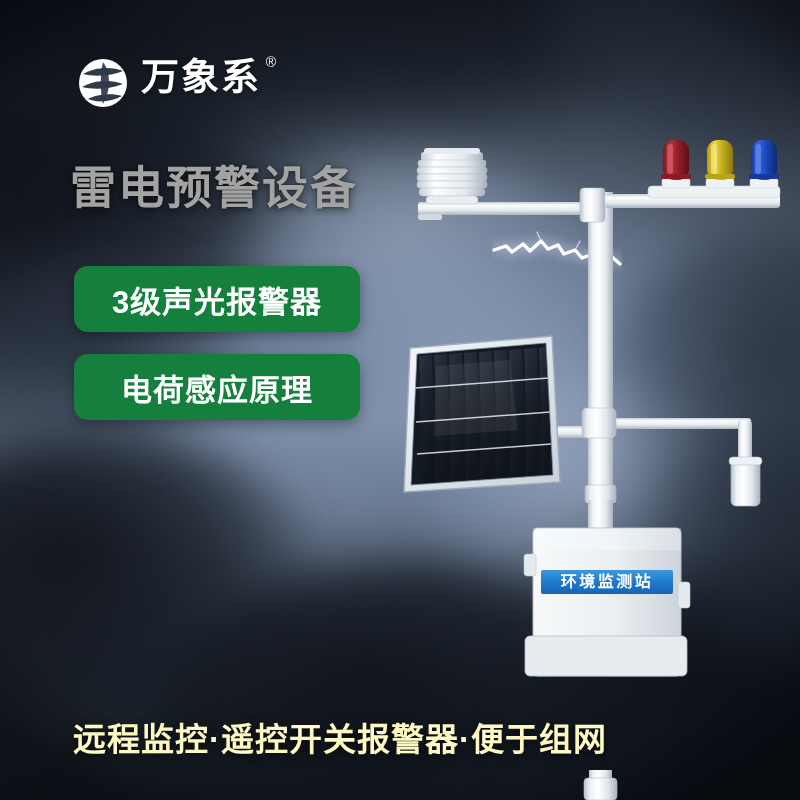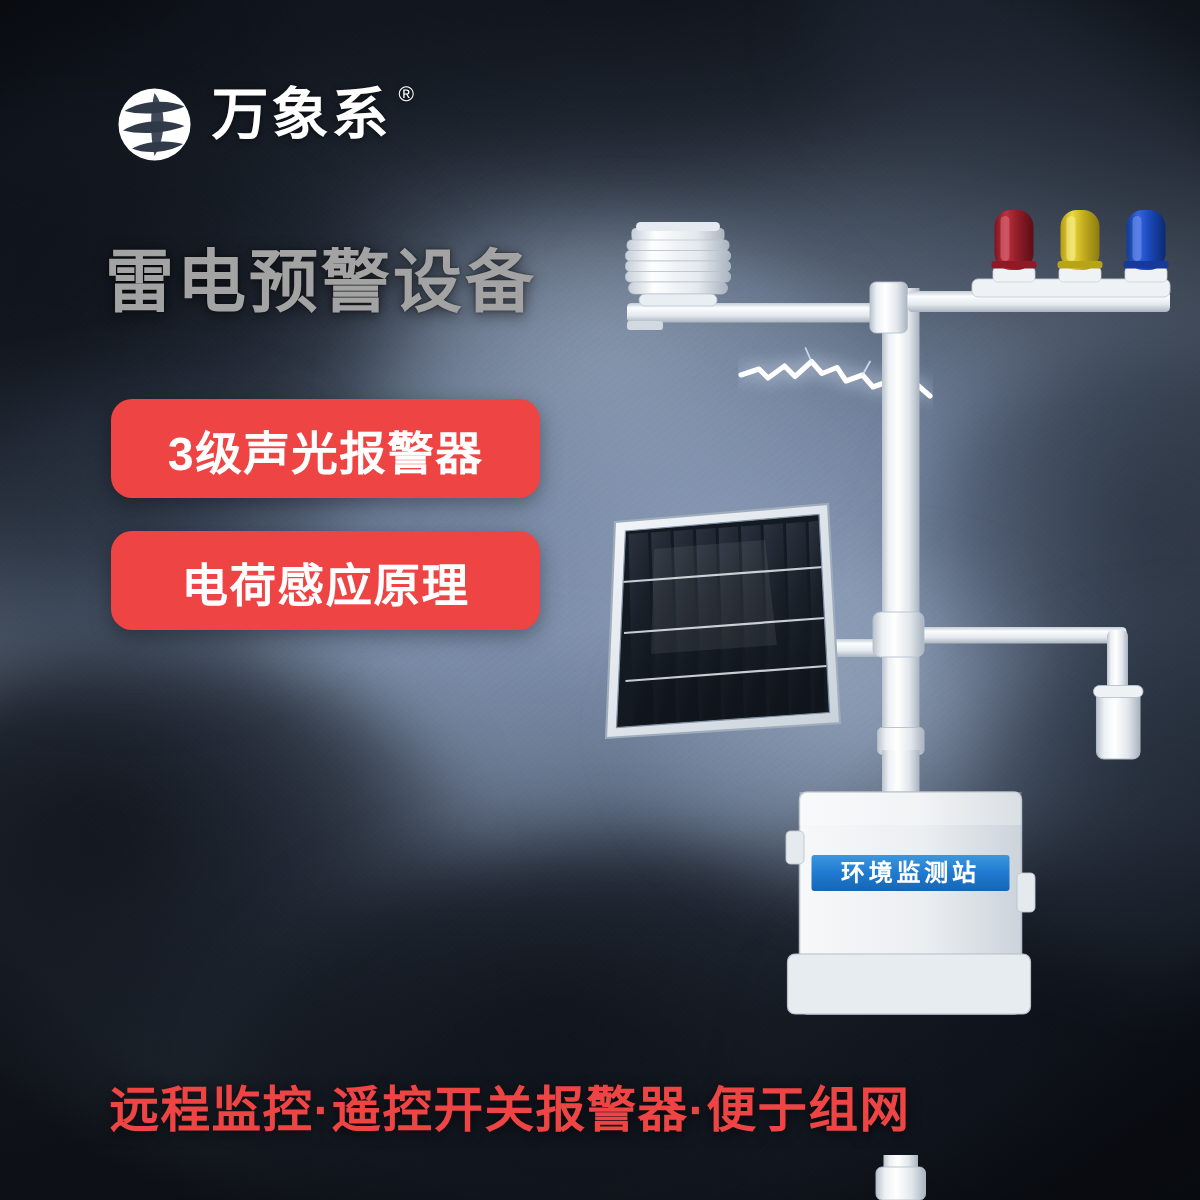--- a/index.html
+++ b/index.html
@@ -89,32 +89,32 @@
   }
 
   
   .pills {
     position:absolute; left:74px; top:266px;
     display:flex; flex-direction:column; gap:22px;
   }
   .pill {
     width:286px; height:66px;
     border-radius:14px;
-    background:#ef4444;
+    background:#15803d;
     display:flex; align-items:center; justify-content:center;
     color:#ffffff; font-size:31px; font-weight:bold;
     letter-spacing:1px;
     box-shadow:0 4px 14px rgba(0,0,0,.34);
   }
 
   
   .tagline {
     position:absolute; left:73px; top:713px;
     font-size:33px; font-weight:bold;
-    color:#ef4444; letter-spacing:1px;
+    color:#fef9c3; letter-spacing:1px;
     text-shadow:0 2px 9px rgba(0,0,0,.66);
   }
 
   
   .product { position:absolute; left:390px; top:130px; width:410px; height:670px; }
 </style>
 </head>
 <body>
 
 <div id="stage">

